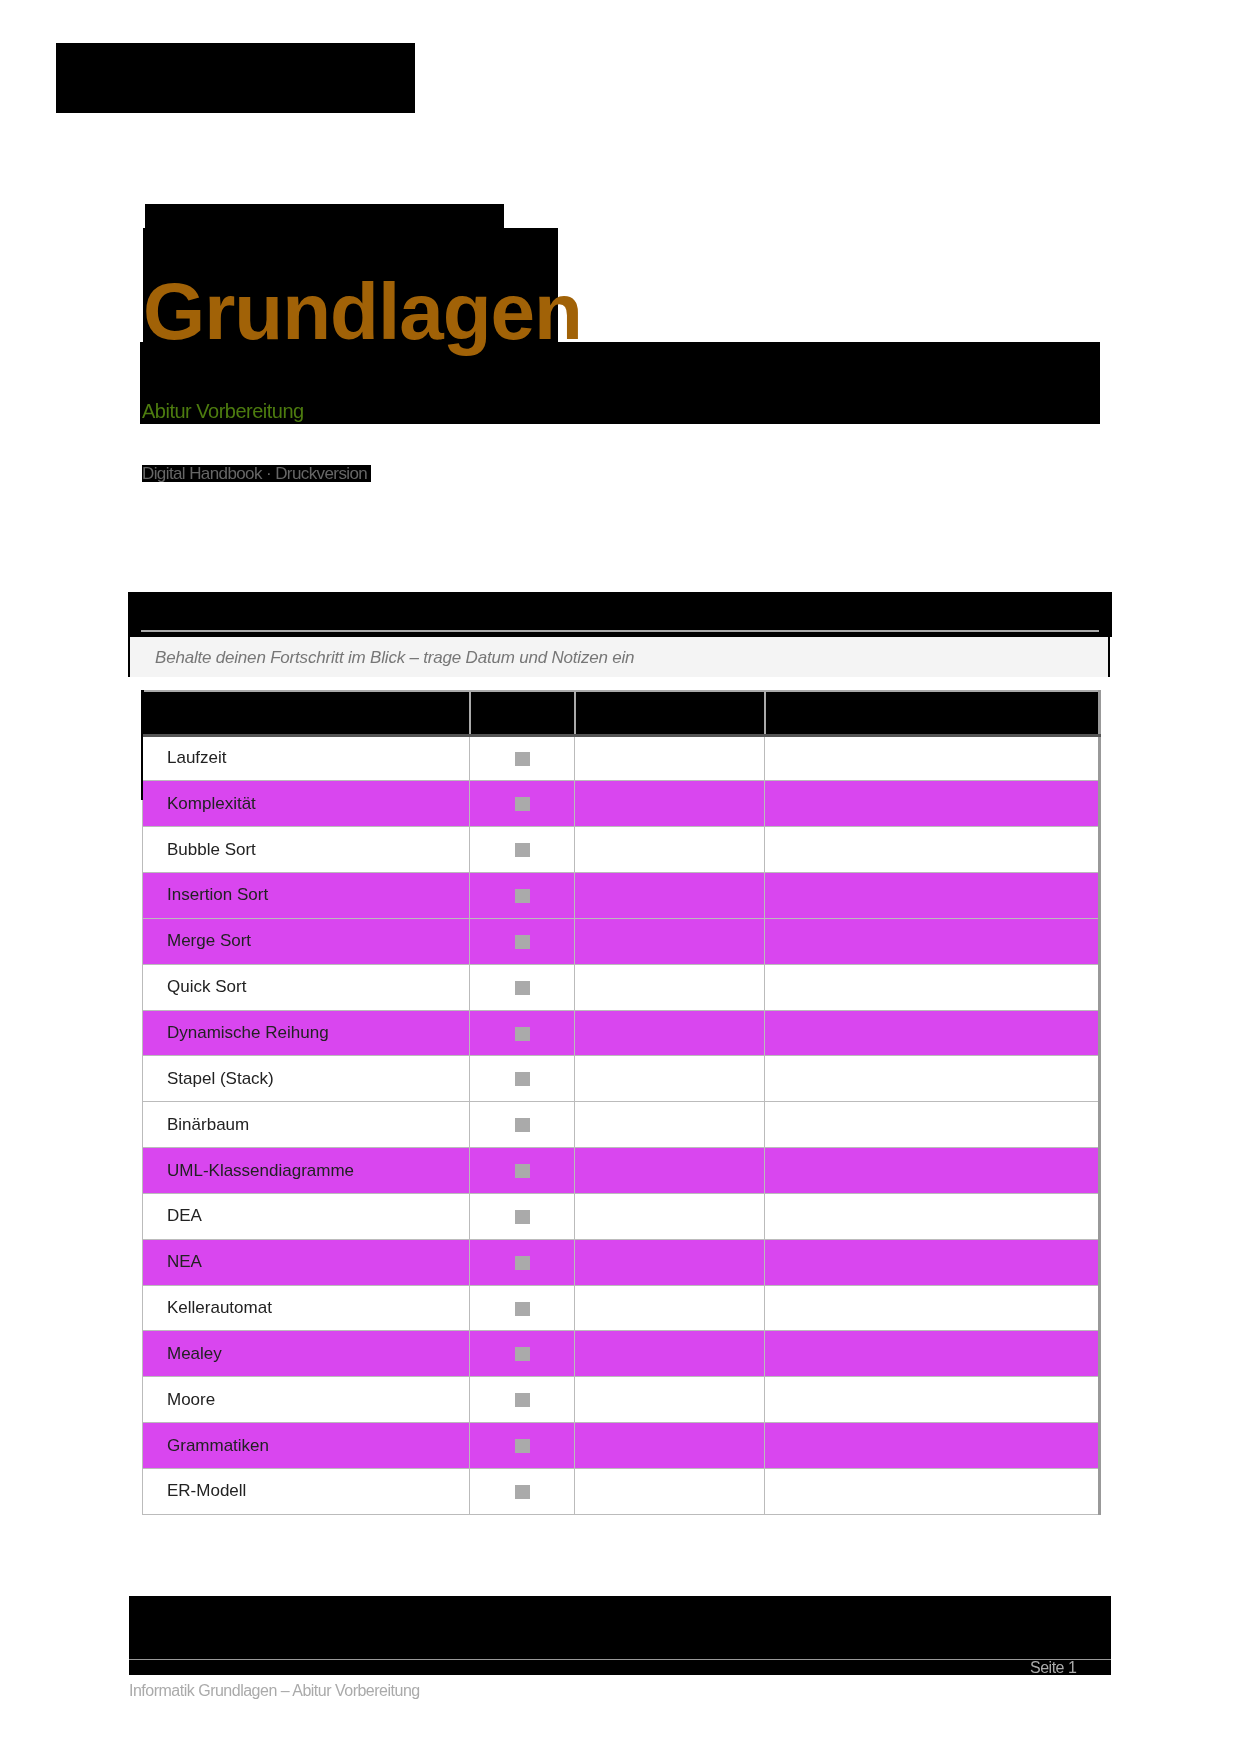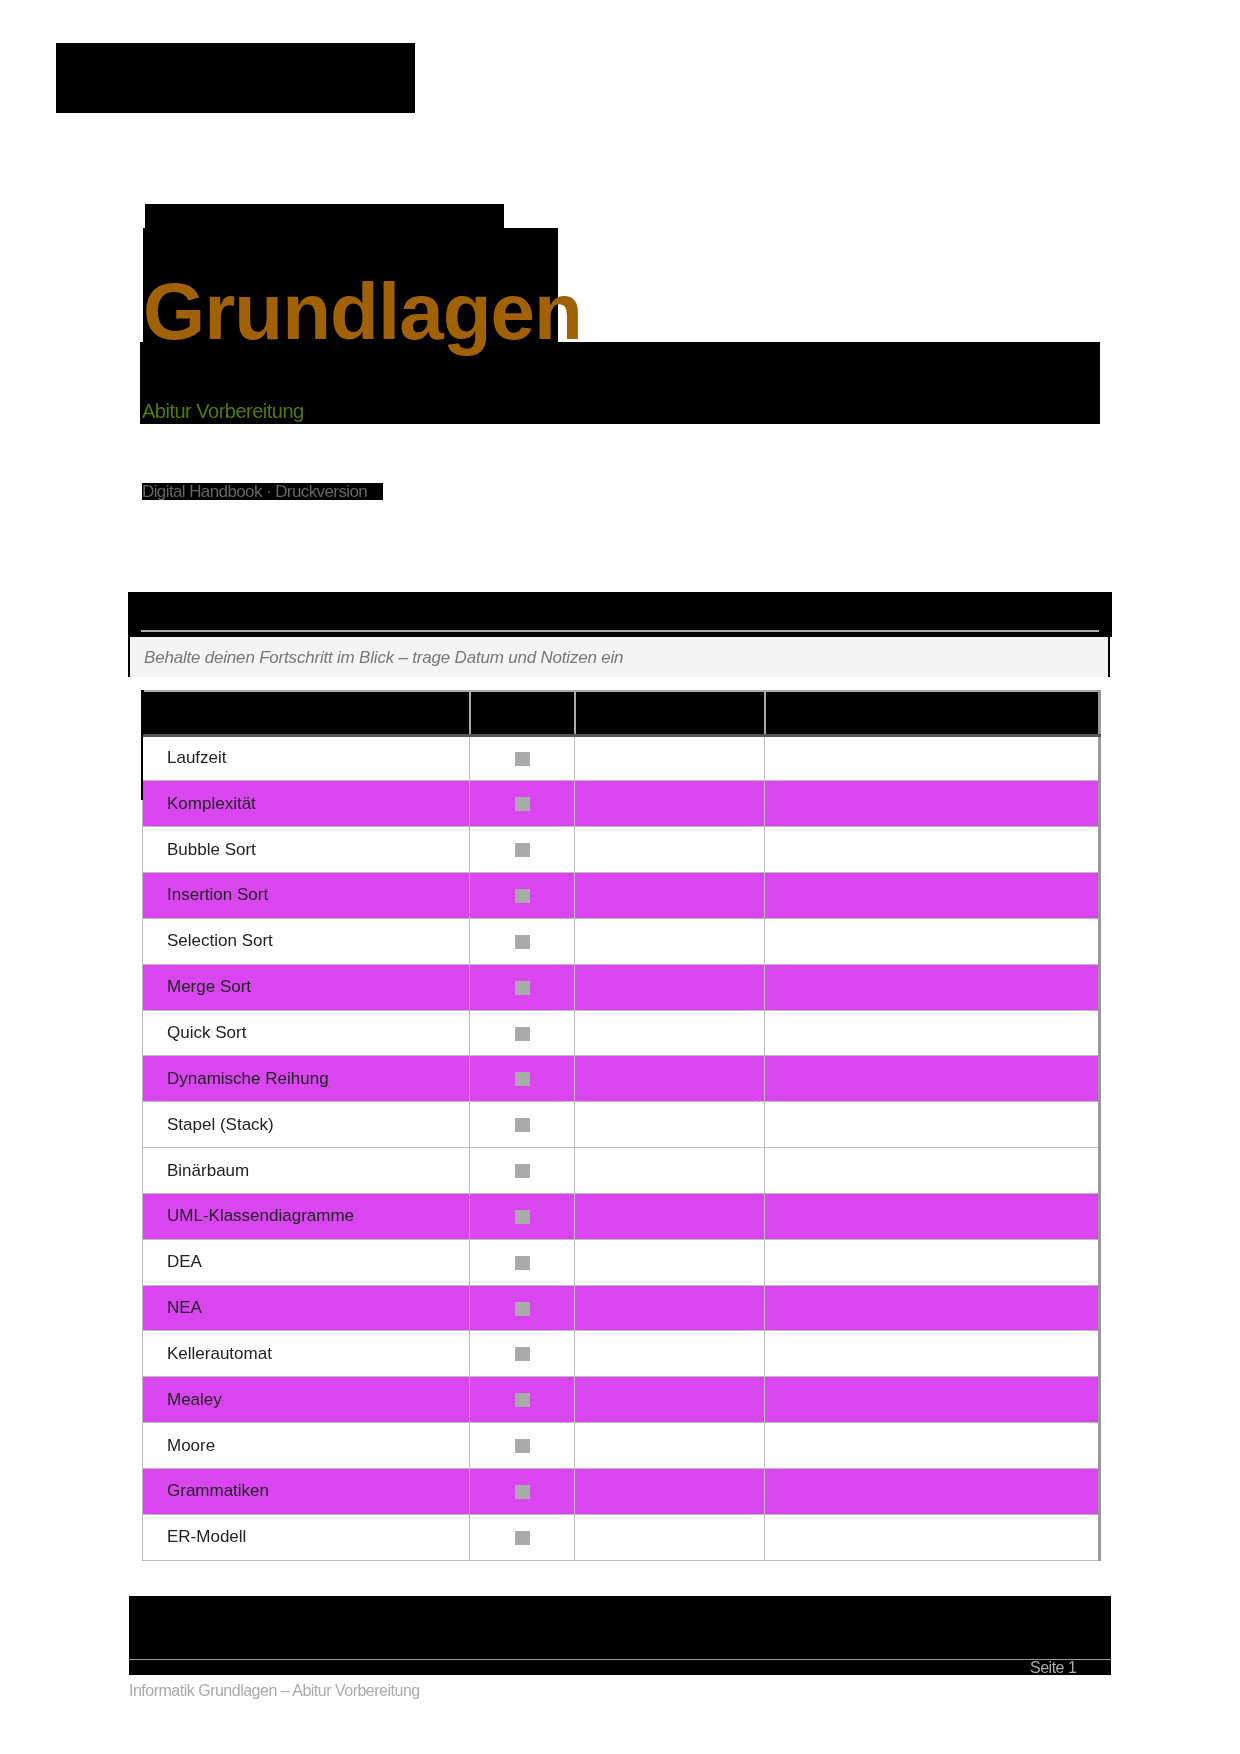--- a/index.html
+++ b/index.html
@@ -10,28 +10,28 @@
 
   #logo-block { left:56px; top:43px; width:359px; height:70px; }
   #title-block-a { left:145px; top:204px; width:359px; height:24px; }
   #title-block-b { left:143px; top:228px; width:415px; height:114px; }
   #title-block-c { left:140px; top:342px; width:960px; height:82px; }
 
   #title-main { left:143px; top:266px; font-size:80px; font-weight:bold; color:#a16207;
                 line-height:92px; letter-spacing:-1px; white-space:nowrap; }
   #title-sub { left:142px; top:398px; font-size:20px; color:#4d7c0f; line-height:26px;
                letter-spacing:-0.5px; white-space:nowrap; }
-  #tagline { left:142px; top:483px; height:17px; background:#000; color:#666666;
-             font-size:17px; line-height:17px; white-space:nowrap; letter-spacing:-0.6px; padding-right:16px; }
+  #tagline { left:142px; top:465px; height:17px; background:#000; color:#666666;
+             font-size:17px; line-height:17px; white-space:nowrap; letter-spacing:-0.6px; padding-right:4px; }
 
   #section-bar { left:128px; top:592px; width:984px; height:45px; }
   #section-rule { left:141px; top:630px; width:958px; height:2px; background:#aaaaaa; }
   #section-sub { left:128px; top:637px; width:982px; height:40px; background:#f4f4f4;
                  border-left:2px solid #000; border-right:2px solid #000; box-sizing:border-box; }
-  #section-sub-text { position:absolute; left:14px; top:11px; font-size:17px; font-style:italic;
+  #section-sub-text { position:absolute; left:25px; top:11px; font-size:17px; font-style:italic;
                       color:#777777; white-space:nowrap; letter-spacing:-0.2px; }
 
   #tracker { left:141px; top:690px; width:957px; border-collapse:collapse; table-layout:fixed; }
   #tracker th { background:#000; height:44px; padding:0; border-left:2px solid #aaa; border-top:2px solid #aaa;
                 border-bottom:3px solid #555; box-sizing:border-box; }
   #tracker th:first-child { border-left:3px solid #000; }
   #tracker td { height:45.85px; padding:0; border:1px solid #bbbbbb; box-sizing:border-box;
                 font-size:17px; color:#222; }
   #tracker tr.alt td { background:#d946ef; }
   #tracker tr td:last-child, #tracker tr th:last-child { border-right:3px solid #999; }
@@ -93,26 +93,20 @@
     <td></td>
   </tr>
       <tr>
     <td class="topic">Bubble Sort</td>
     <td class="check"><span class="cb"></span></td>
     <td></td>
     <td></td>
   </tr>
       <tr class="alt">
     <td class="topic">Insertion Sort</td>
-    <td class="check"><span class="cb"></span></td>
-    <td></td>
-    <td></td>
-  </tr>
-      <tr>
-    <td class="topic">Selection Sort</td>
     <td class="check"><span class="cb"></span></td>
     <td></td>
     <td></td>
   </tr>
       <tr class="alt">
     <td class="topic">Merge Sort</td>
     <td class="check"><span class="cb"></span></td>
     <td></td>
     <td></td>
   </tr>

